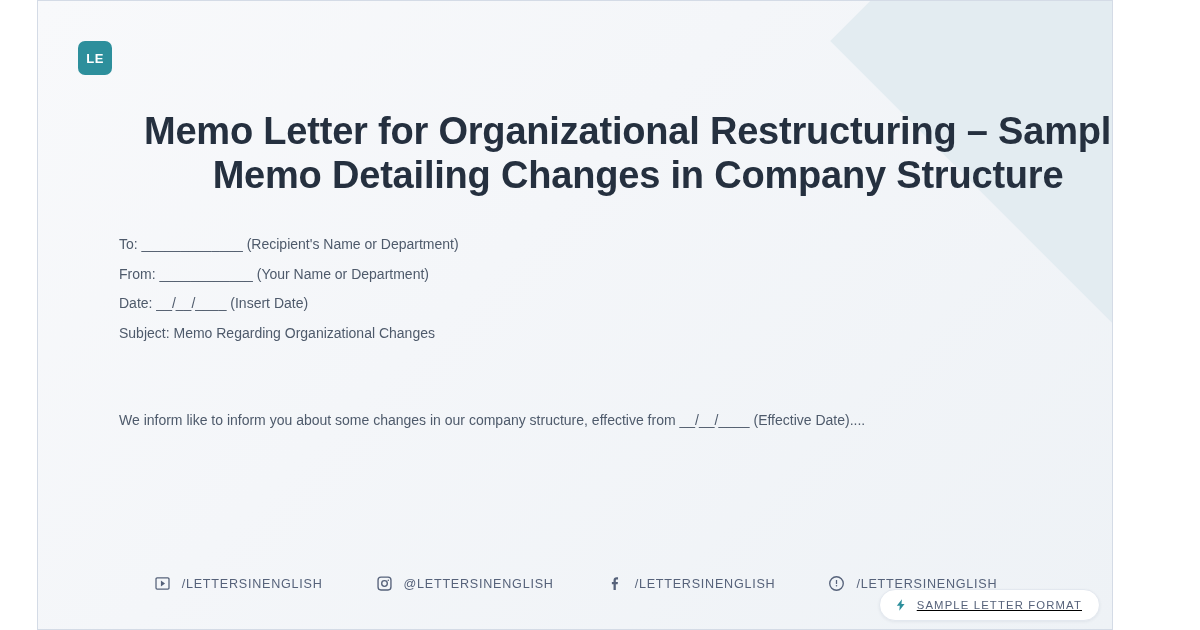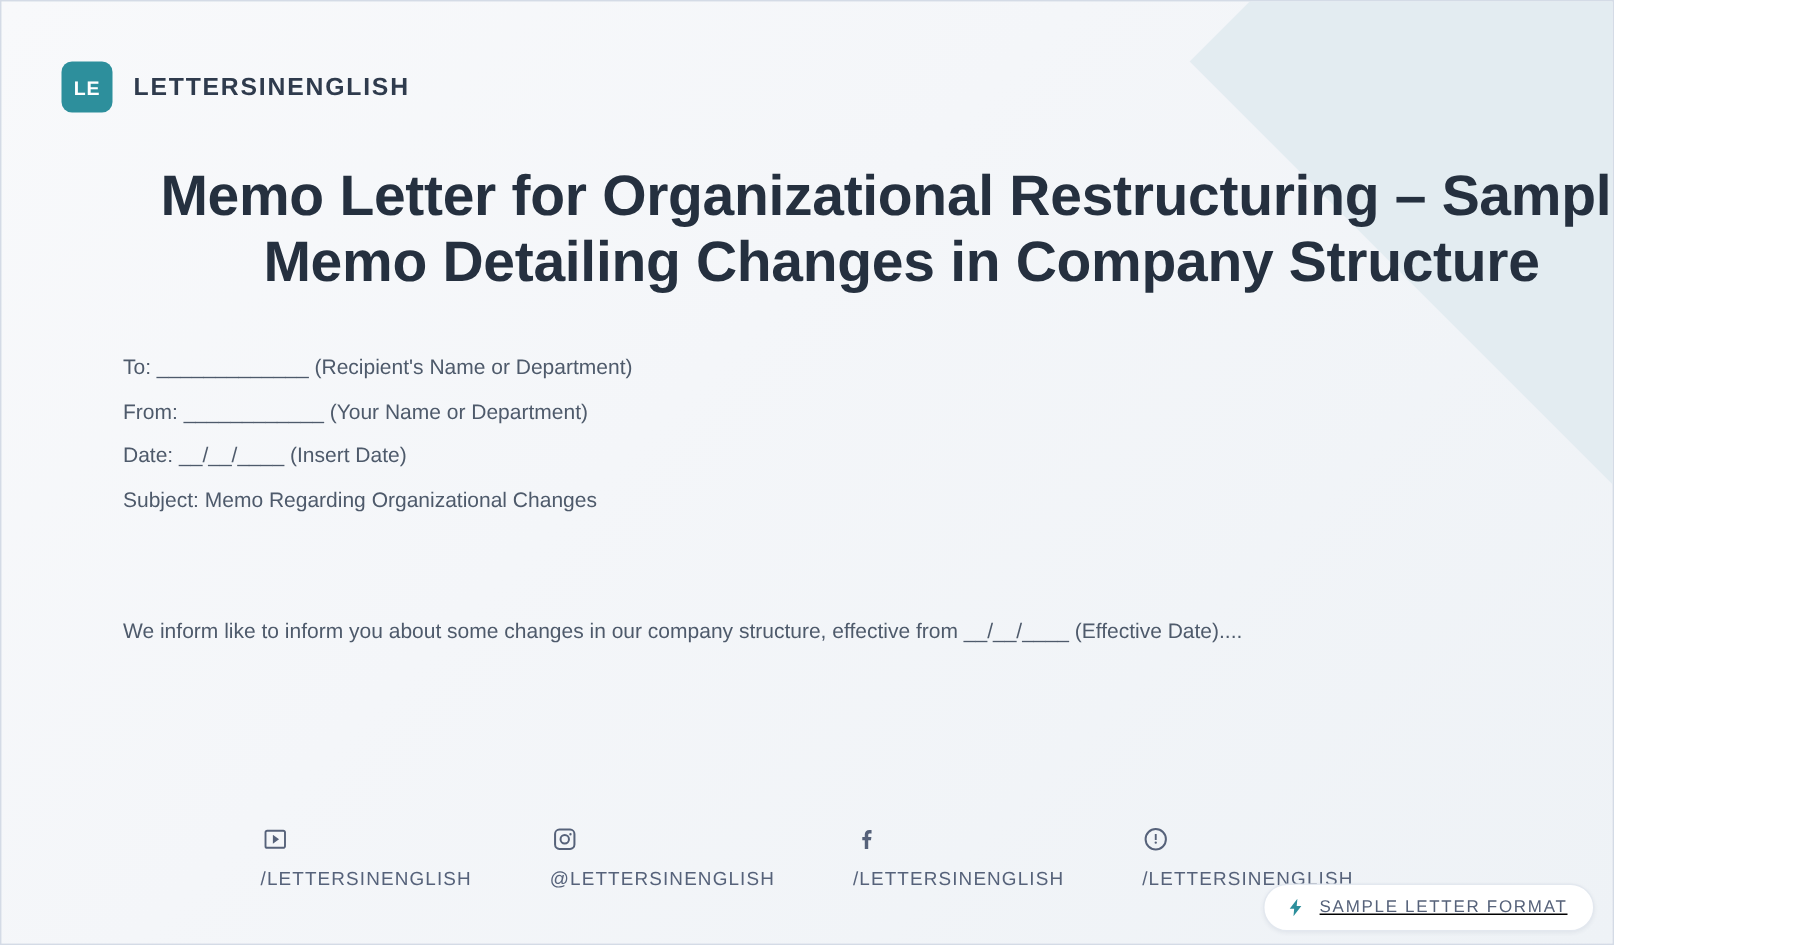--- a/index.html
+++ b/index.html
@@ -8,20 +8,21 @@
     width:1200px; height:630px;
     font-family:"Liberation Sans", sans-serif;
   }
 
   .card {
     position:relative;
     width:1076px; height:630px;
     overflow:hidden;
     background:linear-gradient(135deg,#f8f9fb 0%,#f4f6f9 42%,#eef2f6 100%);
     border:1px solid #d4dbe6;
+    margin-left:37px;
   }
 
   
   .diamond {
     position:absolute;
     width:400px; height:400px;
     left:875px; top:-160px;
     transform:rotate(45deg);
     background:#e2ebf0;
     opacity:.95;
@@ -65,21 +66,21 @@
   .body-block p { margin:0; }
   .body-gap { height:29px; }
 
   
   .footer {
     position:absolute; left:0; right:0; bottom:36px;
     display:flex; align-items:center; justify-content:center;
     gap:52px;
   }
   .social {
-    display:flex; gap:10px;flex-direction:column;
+    display:flex; align-items:center; gap:10px;
   }
   .social-icon { display:block; width:19px; height:19px; color:#56627a; }
   .social-icon svg { display:block; width:19px; height:19px; fill:currentColor; }
   .social-label {
     font-size:12.6px; letter-spacing:.75px;
     color:#56627a;
   }
 
   
   .format-badge {
@@ -100,21 +101,20 @@
 </style>
 </head>
 <body>
 
 <div class="card">
 
   <div class="diamond"></div>
 
   <div class="brand">
     <div class="brand-badge">LE</div>
-    <div class="brand-name">LETTERSINENGLISH</div>
   </div>
 
   <h1 class="title">Memo Letter for Organizational Restructuring – Sample Memo Detailing Changes in Company Structure</h1>
 
   <div class="body-block">
     <p>To: _____________ (Recipient's Name or Department)</p>
     <p>From: ____________ (Your Name or Department)</p>
     <p>Date: __/__/____ (Insert Date)</p>
     <p>Subject: Memo Regarding Organizational Changes</p>
     <div class="body-gap"></div>

